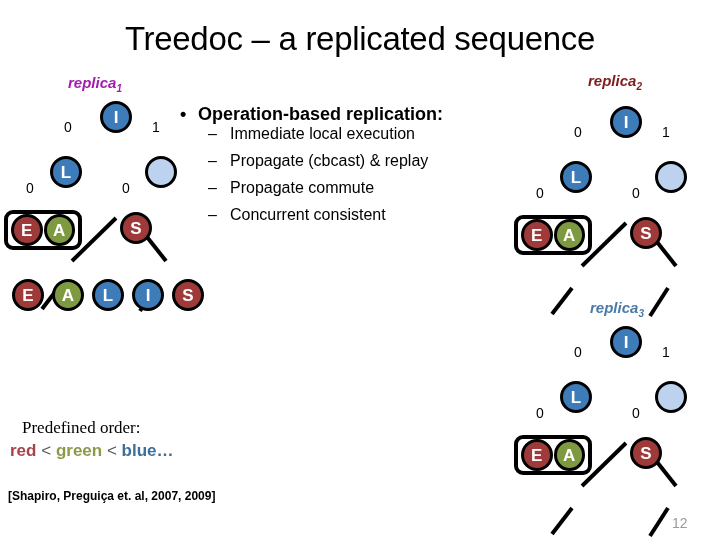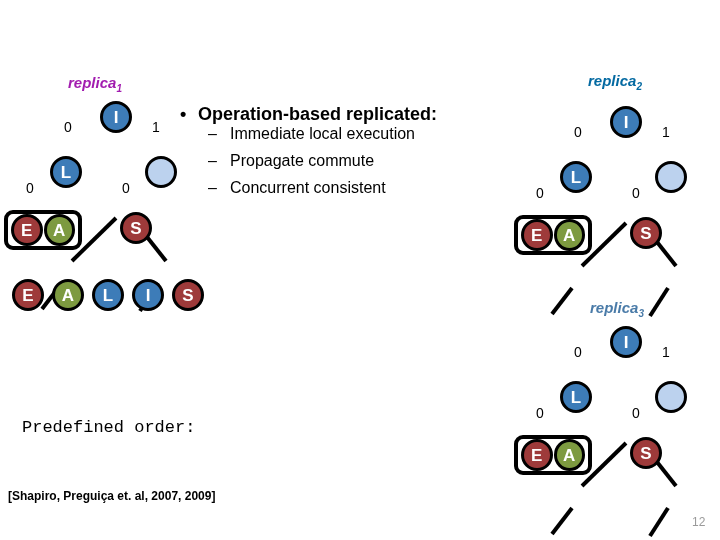--- a/index.html
+++ b/index.html
@@ -66,48 +66,49 @@
   }
   .sub-item .dash{display:inline-block;width:22px;}
 
   
   #sequence-row{position:absolute;left:12px;top:279px;display:flex;gap:8px;}
   #sequence-row .node{position:static;}
 
   
   #predefined-order{
     position:absolute;left:22px;top:418px;font-size:17px;color:#000;
-    font-family:Liberation Mono, monospace;white-space:nowrap;
+    font-family:Liberation Serif, serif;white-space:nowrap;
   }
   #order-values{
     position:absolute;left:10px;top:441px;font-size:17px;font-weight:bold;
     white-space:nowrap;font-family:"Liberation Sans",sans-serif;
   }
   .c-red{color:#a5434a;}
   .c-green{color:#8a9a4a;}
   .c-blue{color:#3d6f99;}
   .c-lt{color:#555;font-weight:normal;}
   #citation{
     position:absolute;left:8px;top:489px;font-size:12px;font-weight:bold;
     color:#000;white-space:nowrap;font-family:"Liberation Sans",sans-serif;
   }
   #footer-note{
     position:absolute;left:152px;top:516px;font-size:9px;color:#9a9a9a;
     white-space:nowrap;font-family:"Liberation Sans",sans-serif;
   }
   #page-number{
-    position:absolute;left:692px;top:515px;font-size:12px;color:#9a9a9a;
+    position:absolute;left:672px;top:515px;font-size:14px;color:#9a9a9a;
     font-family:"Liberation Sans",sans-serif;
   }
 </style>
 </head>
 <body>
 
 <div class="slide">
 
+  <div id="slide-title">Treedoc – a replicated sequence</div>
 
   <div class="replica-label" style="left:68px;top:74px;color:#a21caf;">
     <span>replica</span><sub>1</sub>
   </div>
 
   <div class="tree" style="left:0px;top:95px;">
     <svg width="200" height="160">
       <line x1="116" y1="123" x2="72" y2="166" stroke="#000" stroke-width="4"></line>
       <line x1="132" y1="123" x2="166" y2="166" stroke="#000" stroke-width="4"></line>
       <line x1="62" y1="188" x2="42" y2="214" stroke="#000" stroke-width="4"></line>
@@ -130,36 +131,39 @@
   <div id="sequence-row">
     <div class="node n-red">E</div>
     <div class="node n-green">A</div>
     <div class="node n-blue">L</div>
     <div class="node n-blue">I</div>
     <div class="node n-red">S</div>
   </div>
 
   <div id="bullets">
     <div class="bullet-main">
-      <span class="dot">•</span><span>Operation-based replicated:</span>
+      <span class="dot">•</span><span>Operation-based replication:</span>
     </div>
     <div class="sub-list">
       <div class="sub-item">
         <span class="dash">–</span><span>Immediate local execution</span>
       </div>
       <div class="sub-item">
+        <span class="dash">–</span><span>Propagate (cbcast) &amp; replay</span>
+      </div>
+      <div class="sub-item">
         <span class="dash">–</span><span>Propagate commute</span>
       </div>
       <div class="sub-item">
         <span class="dash">–</span><span>Concurrent consistent</span>
       </div>
     </div>
   </div>
 
-  <div class="replica-label" style="left:588px;top:72px;color:#0369a1;">
+  <div class="replica-label" style="left:588px;top:72px;color:#7f1d1d;">
     <span>replica</span><sub>2</sub>
   </div>
 
   <div class="tree" style="left:510px;top:100px;">
     <svg width="200" height="160">
       <line x1="116" y1="123" x2="72" y2="166" stroke="#000" stroke-width="4"></line>
       <line x1="132" y1="123" x2="166" y2="166" stroke="#000" stroke-width="4"></line>
       <line x1="62" y1="188" x2="42" y2="214" stroke="#000" stroke-width="4"></line>
       <line x1="158" y1="188" x2="140" y2="216" stroke="#000" stroke-width="4"></line>
     </svg>
@@ -197,17 +201,24 @@
     </div>
     <div class="node n-red" style="left:120px;top:117px;">S</div>
     <div class="edge-label" style="left:64px;top:24px;">0</div>
     <div class="edge-label" style="left:152px;top:24px;">1</div>
     <div class="edge-label" style="left:26px;top:85px;">0</div>
     <div class="edge-label" style="left:122px;top:85px;">0</div>
   </div>
 
   <div id="predefined-order">Predefined order:</div>
 
+  <div id="order-values">
+    <span class="c-red">red</span>
+    <span class="c-lt">&lt;</span>
+    <span class="c-green">green</span>
+    <span class="c-lt">&lt;</span>
+    <span class="c-blue">blue</span><span class="c-blue">…</span>
+  </div>
 
   <div id="citation">[Shapiro, Preguiça et. al, 2007, 2009]</div>
   <div id="page-number">12</div>
 
 </div>
 
 </body></html>

